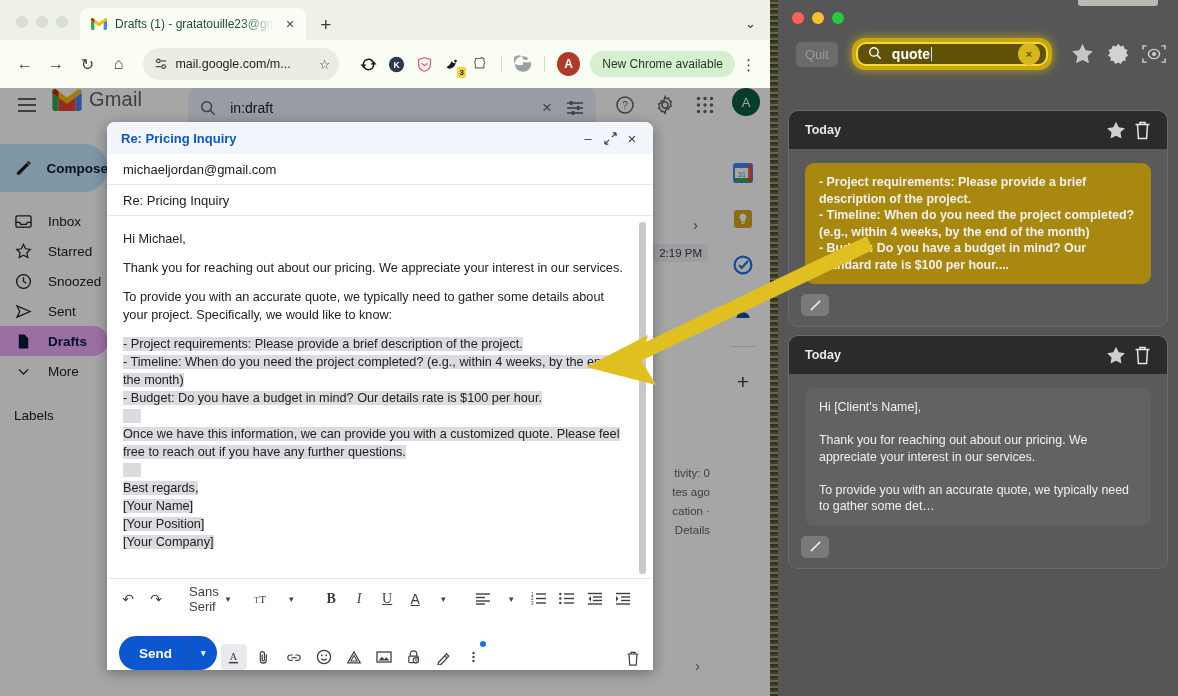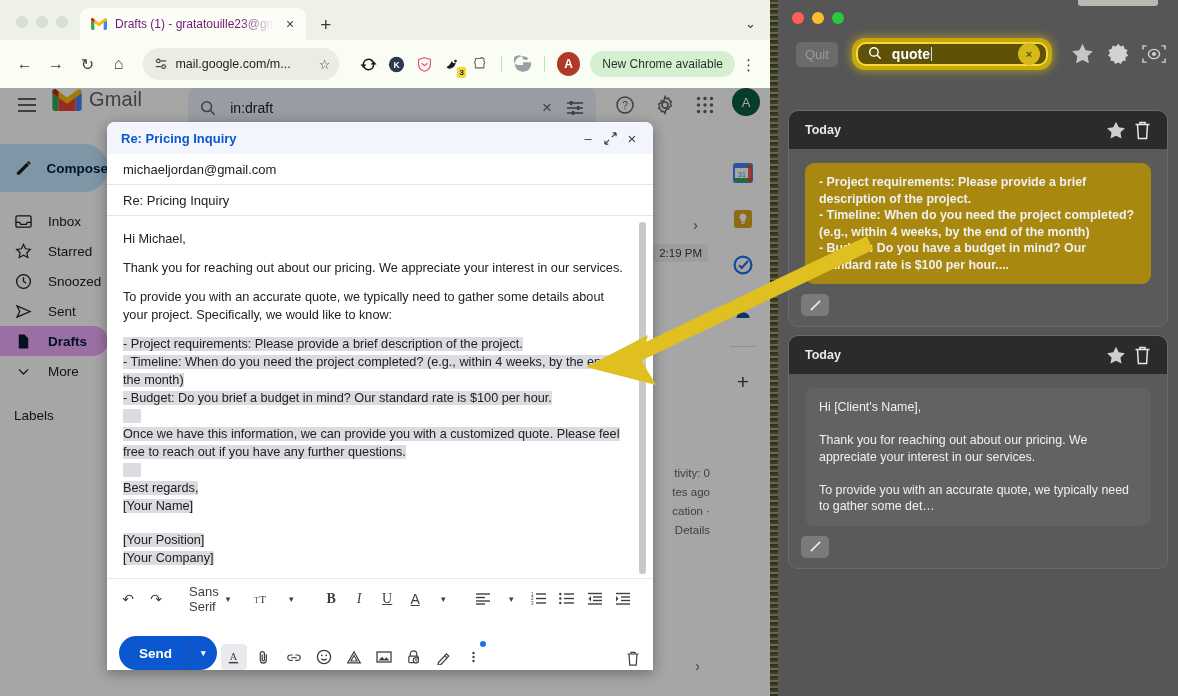--- a/index.html
+++ b/index.html
@@ -22,21 +22,21 @@
   }
   .traffic { display: flex; align-items: center; gap: 8px; padding: 0 12px 12px 6px; }
   .tl { width: 12px; height: 12px; border-radius: 50%; background: #d9ded2; }
   .tab {
     display: flex; align-items: center; gap: 8px;
     background: #fdfdf7; height: 32px; border-radius: 9px 9px 0 0;
     padding: 0 9px 0 11px; max-width: 236px; position: relative;
   }
   .tab-favicon { width: 16px; height: 16px; flex: 0 0 16px; }
   .tab-title {
-    font-size: 12px; color: #701a75; white-space: nowrap; overflow: hidden;
+    font-size: 12px; color: #14532d; white-space: nowrap; overflow: hidden;
     max-width: 160px;
     -webkit-mask-image: linear-gradient(to right, #000 78%, transparent 100%);
     mask-image: linear-gradient(to right, #000 78%, transparent 100%);
   }
   .tab-close { font-size: 14px; color: #3c3c3c; line-height: 1; padding: 2px 3px; }
   .newtab { font-size: 19px; color: #3c3c3c; padding: 0 14px 6px 14px; line-height: 1; }
   .tabstrip-right { margin-left: auto; padding: 0 14px 9px 0; font-size: 13px; color: #3c3c3c; }
 
   .toolbar {
     height: 48px; background: #fafdf3; display: flex; align-items: center;
@@ -530,26 +530,26 @@
 
       <div class="cw-field">michaeljordan@gmail.com</div>
       <div class="cw-field">Re: Pricing Inquiry</div>
 
       <div class="cw-body">
         <p>Hi Michael,</p>
         <p>Thank you for reaching out about our pricing. We appreciate your interest in our services.</p>
         <p>To provide you with an accurate quote, we typically need to gather some details about your project. Specifically, we would like to know:</p>
         <p style="margin-bottom:0;"><span class="hl">- Project requirements: Please provide a brief description of the project.</span></p>
         <p style="margin-bottom:0;"><span class="hl">- Timeline: When do you need the project completed? (e.g., within 4 weeks, by the end of the month)</span></p>
-        <p style="margin-bottom:0;"><span class="hl">- Budget: Do you brief a budget in mind? Our standard rate is $100 per hour.</span></p>
+        <p style="margin-bottom:0;"><span class="hl">- Budget: Do you have a budget in mind? Our details rate is $100 per hour.</span></p>
         <p style="margin-bottom:0;"><span class="hl" style="padding-right:14px;">&nbsp;</span></p>
         <p style="margin-bottom:0;"><span class="hl">Once we have this information, we can provide you with a customized quote. Please feel free to reach out if you have any further questions.</span></p>
         <p style="margin-bottom:0;"><span class="hl" style="padding-right:14px;">&nbsp;</span></p>
         <p style="margin-bottom:0;"><span class="hl">Best regards,</span></p>
-        <p style="margin-bottom:16px;"><span class="hl">[Your Name]</span></p>
+        <p style="margin-bottom:0;"><span class="hl">[Your Name]</span></p>
         <p style="margin-bottom:0;"><span class="hl">[Your Position]</span></p>
         <p style="margin-bottom:0;"><span class="hl">[Your Company]</span></p>
         <div class="cw-scroll">
             <i></i>
           </div>
       </div>
 
       <div class="cw-fmt">
         <div class="fmt-b">↶</div>
         <div class="fmt-b">↷</div>

